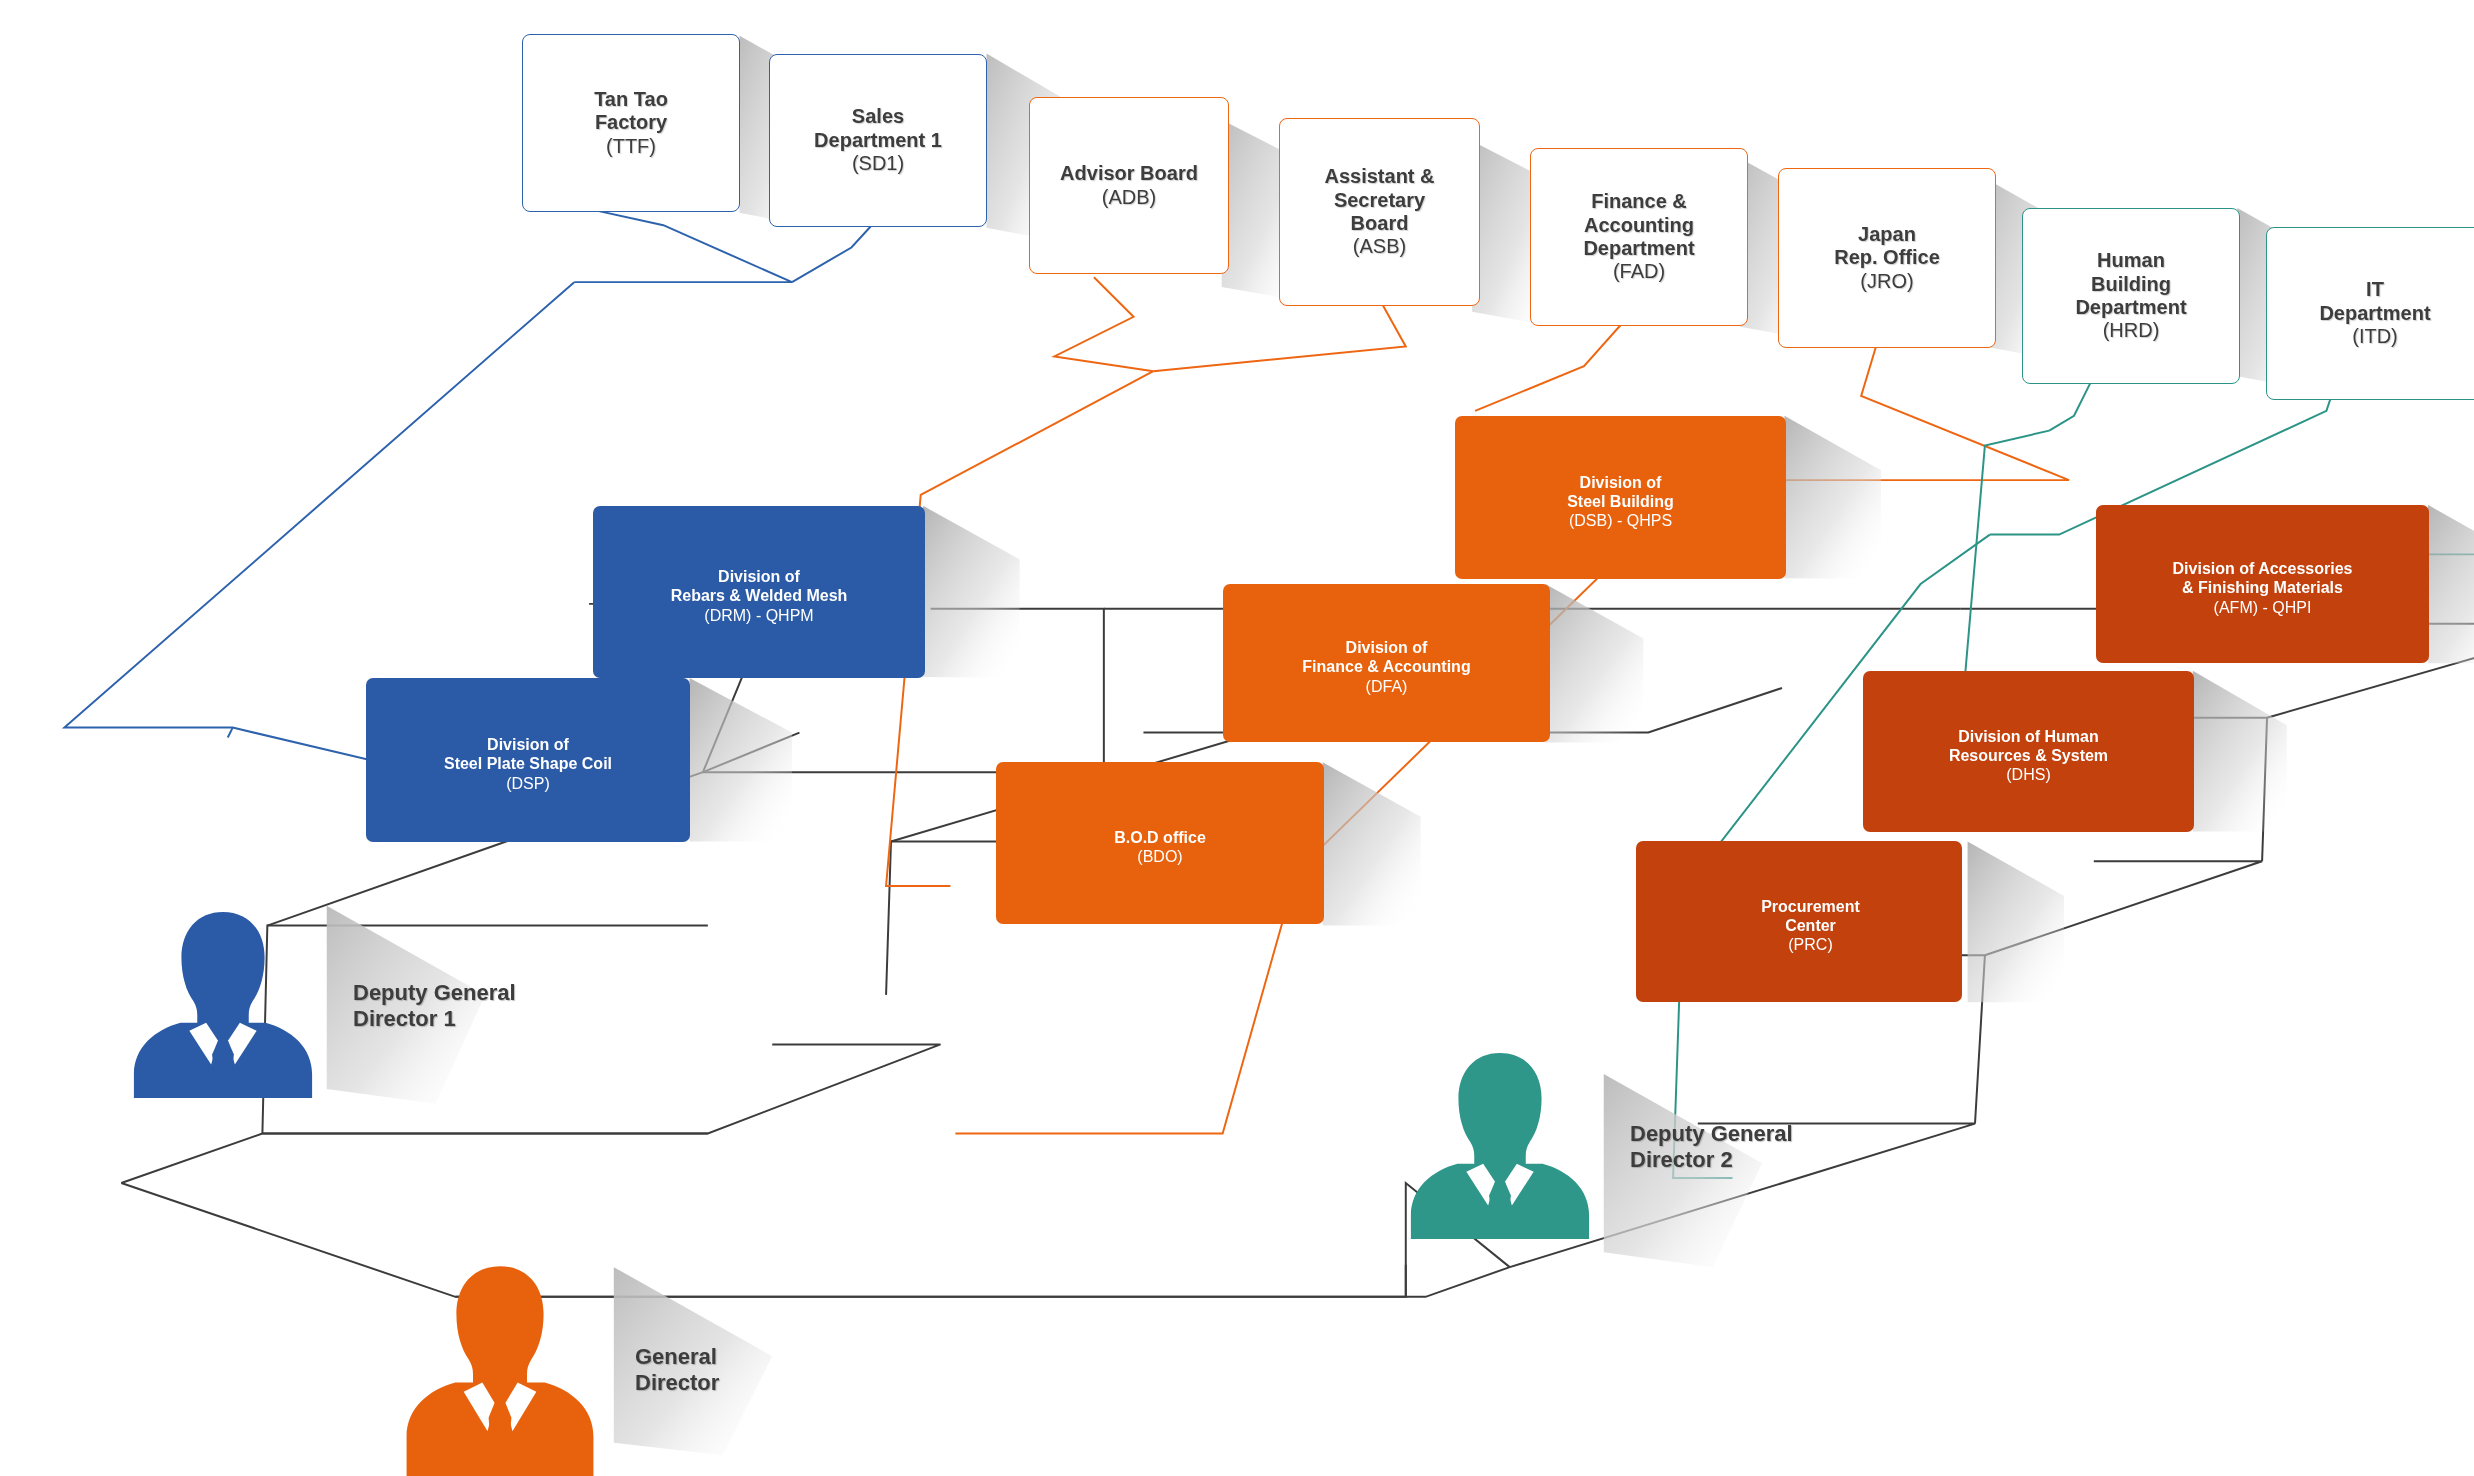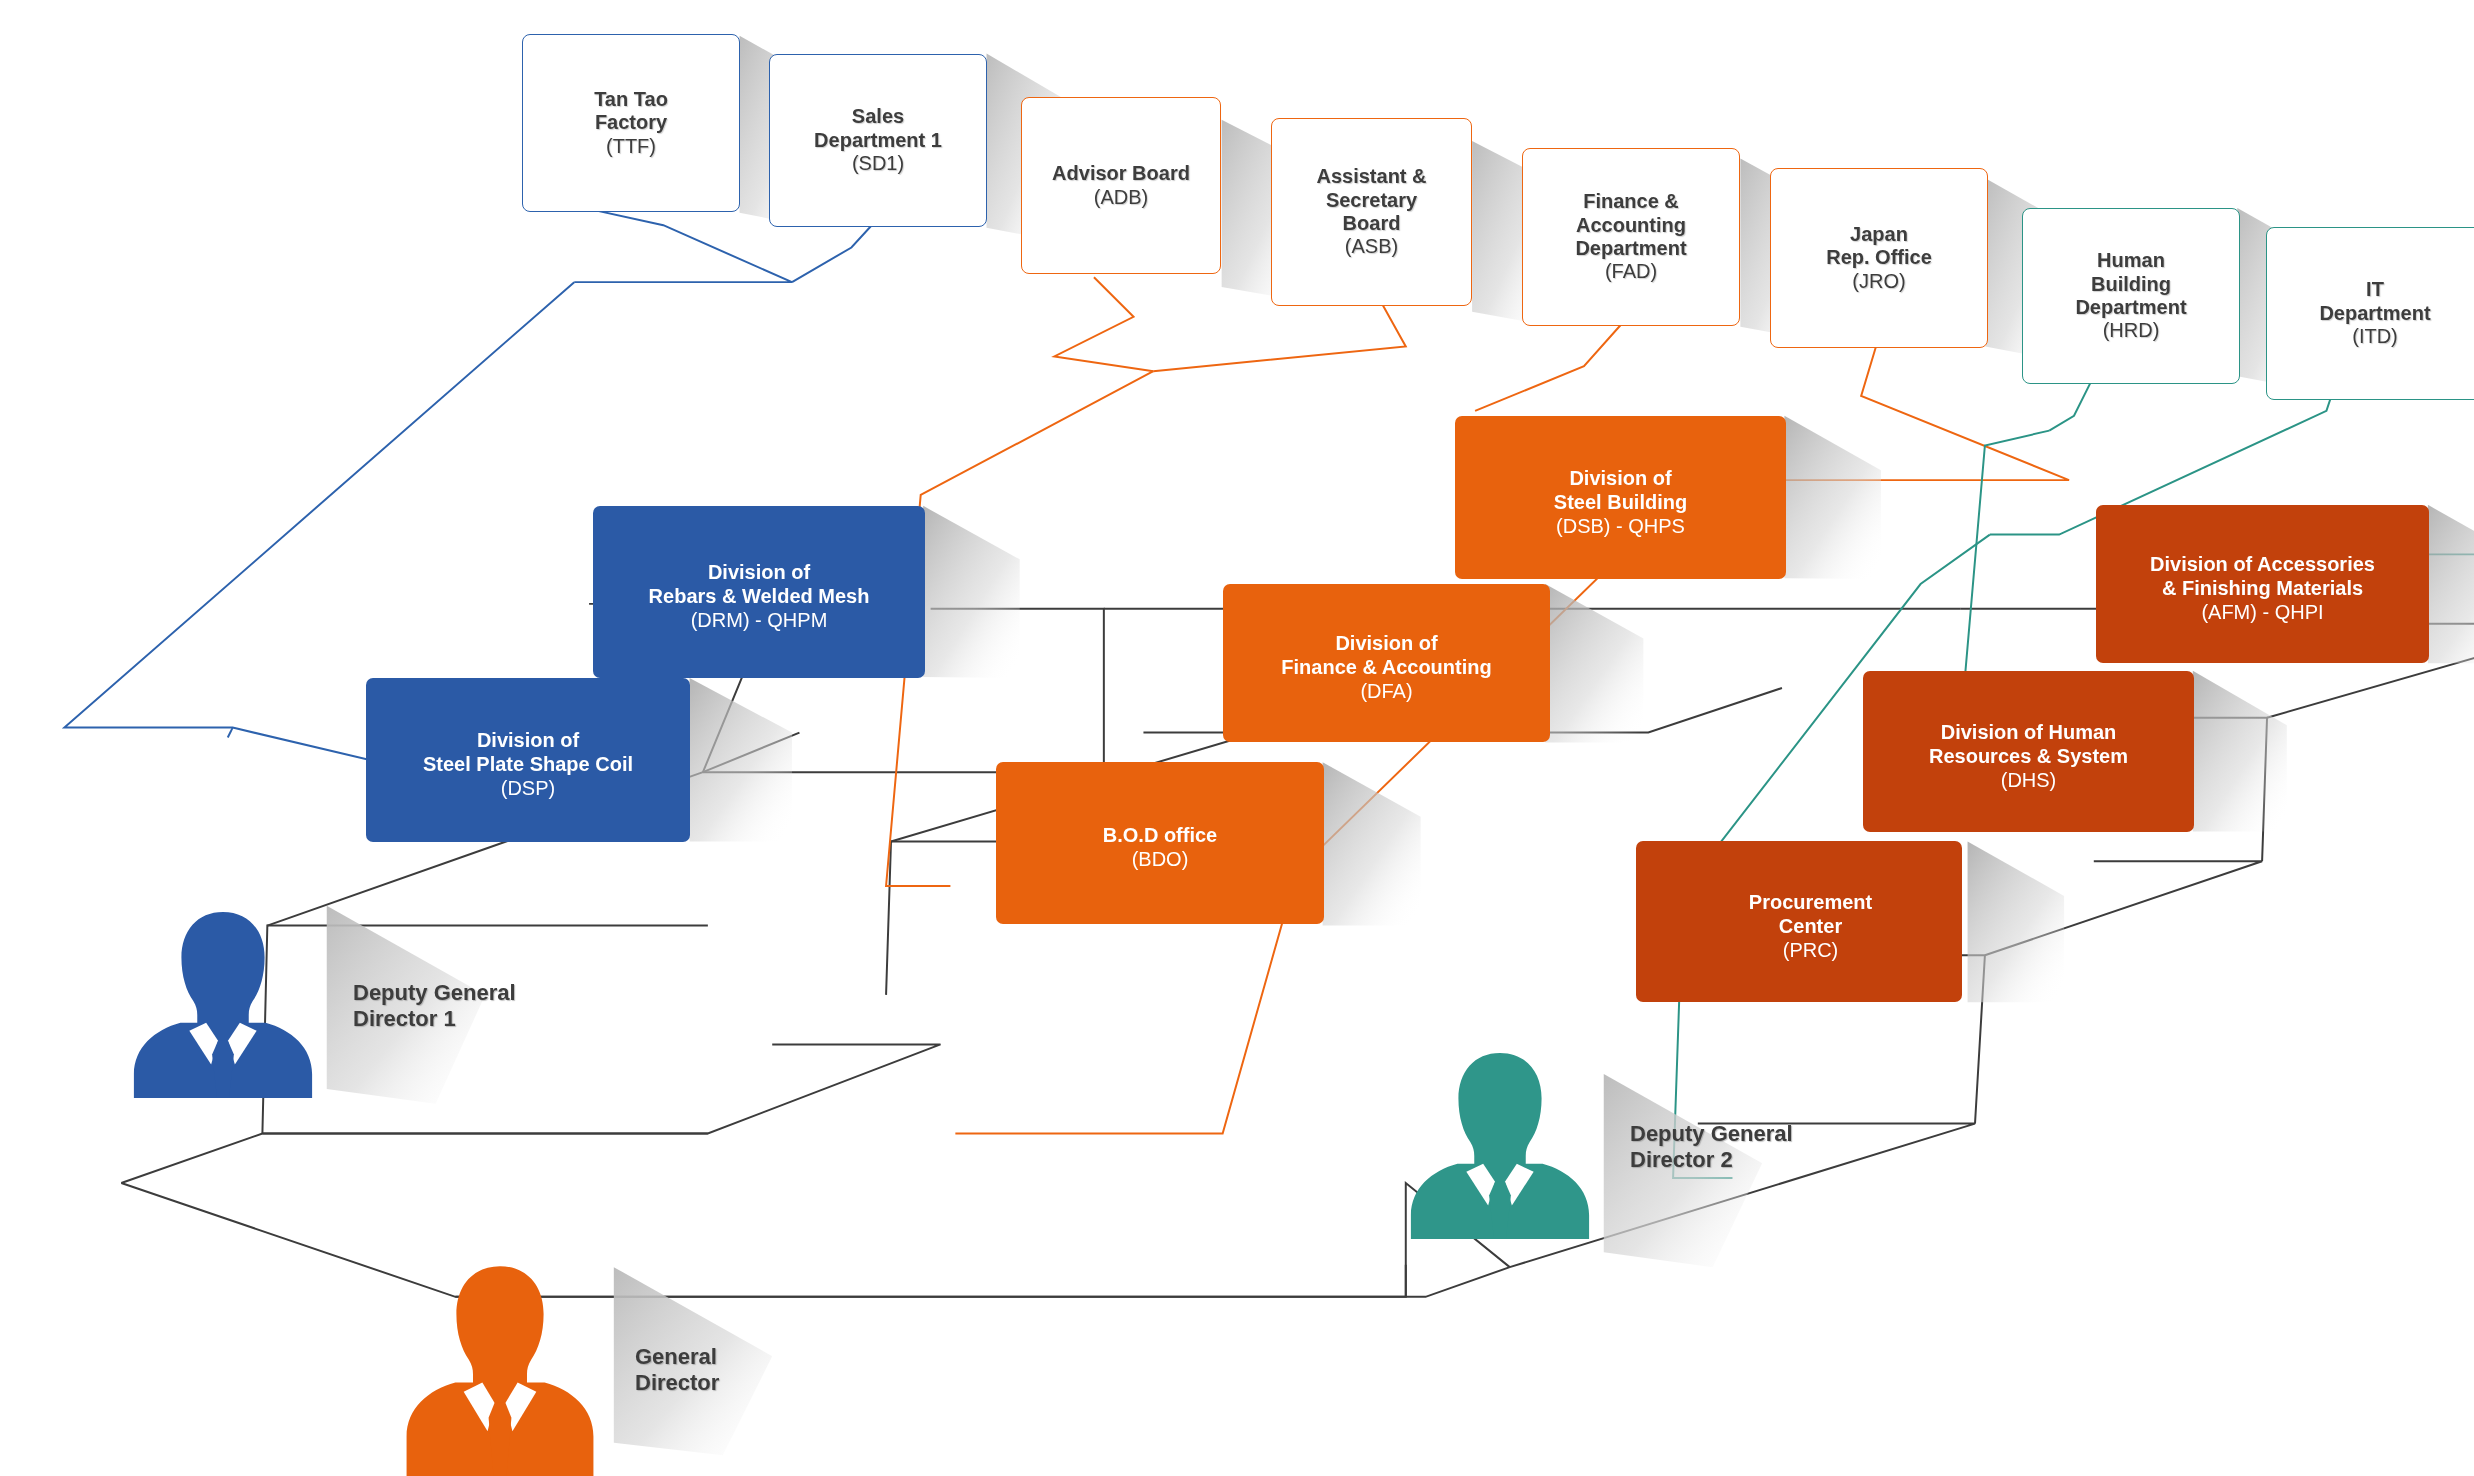--- a/index.html
+++ b/index.html
@@ -18,31 +18,31 @@
         text-align:center;border-radius:7px;}
   .node .txt{width:100%;}
   .node .l1{display:block;}
   .node .l2{display:block;}
   .node .l3{display:block;}
 
   
   .card{background:#ffffff;border:1.5px solid #2e5fa3;border-radius:8px;
         color:#3d3d3d;font-weight:bold;}
   .card.blue  {border-color:#2d62ad;}
-  .card.orange{border-color:#ee6611;}
+  .card.orange{border-color:#ee6611;margin-left:8px;}
   .card.teal  {border-color:#2b9486;}
   .card .code{font-weight:normal;}
   .card .txt{line-height:1.17;font-size:20px;}
 
   
   .fill{color:#ffffff;border:none;border-radius:7px;}
   .fill.blue  {background:#2b5aa6;}
   .fill.orange{background:#e8620d;}
   .fill.teal  {background:#c2410c;}
-  .fill .txt{line-height:1.2;font-size:20px;font-weight:bold;margin-top:8px;}
+  .fill .txt{line-height:1.2;font-size:16px;font-weight:bold;margin-top:8px;}
   .fill .code{font-weight:normal;}
 
   
   .shadow{position:absolute;z-index:2;pointer-events:none;}
 
   
   .person{position:absolute;z-index:4;display:flex;align-items:center;}
   .person .avatar{flex:0 0 auto;}
   .person .role{margin-left:26px;color:#3d3d3d;font-weight:bold;
                 font-size:22px;line-height:1.18;white-space:pre-line;

